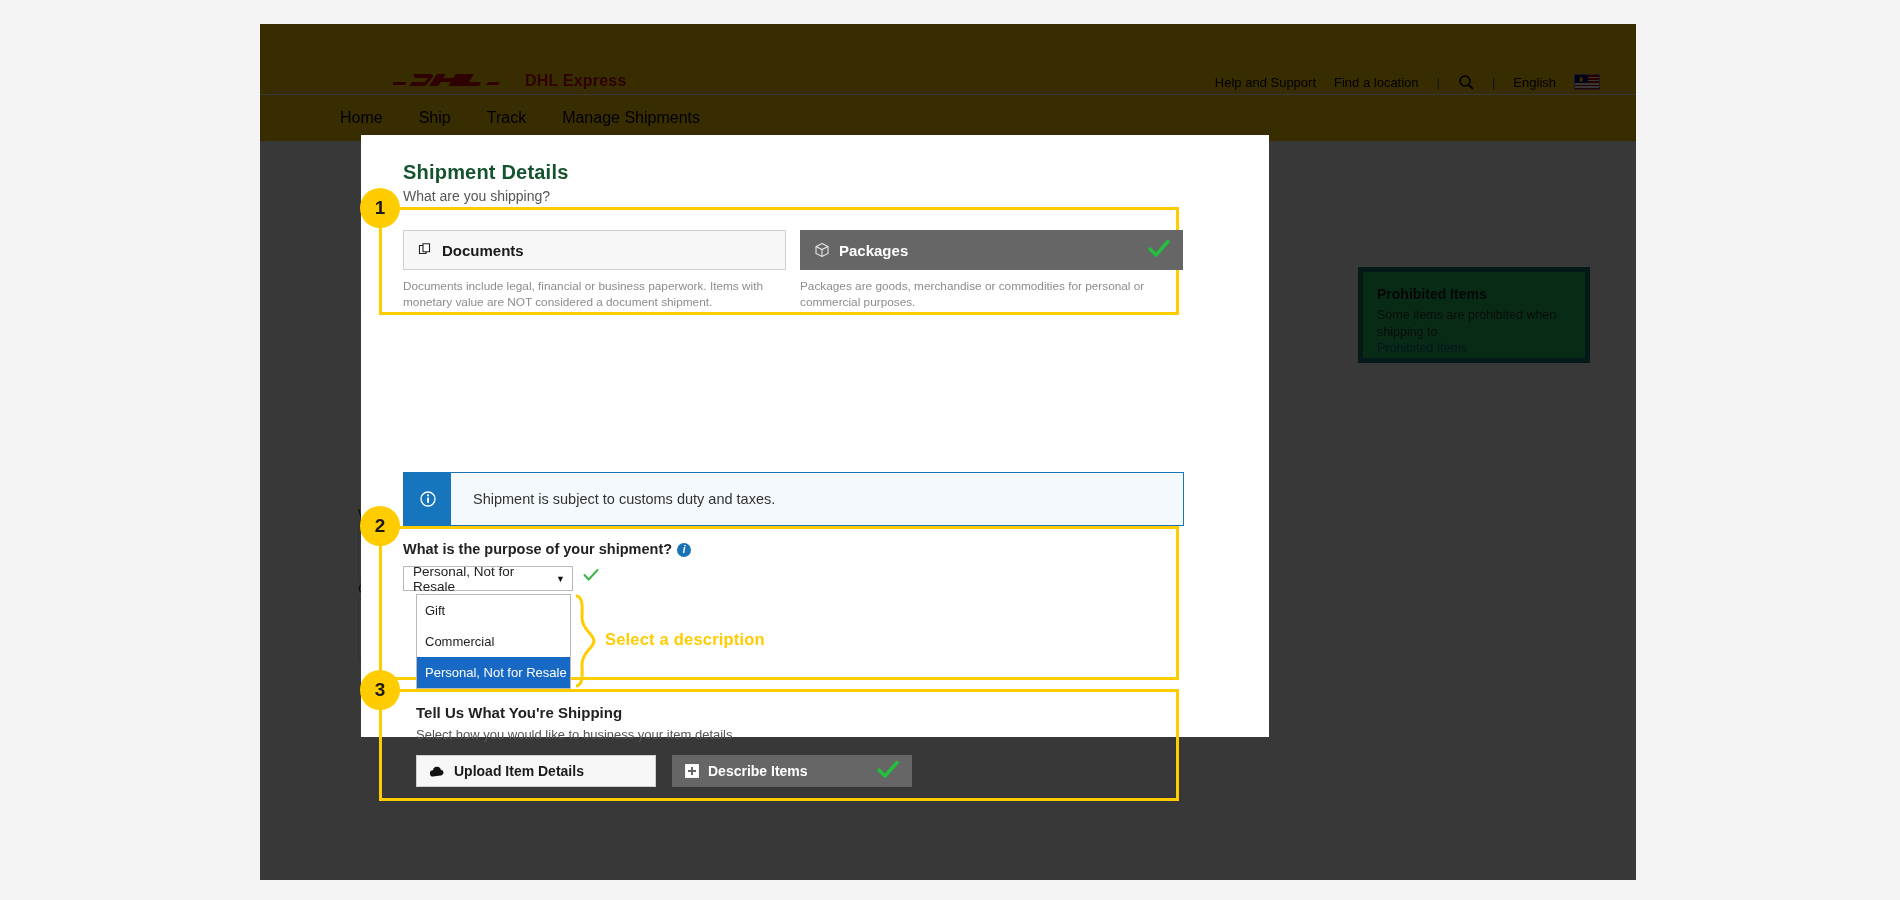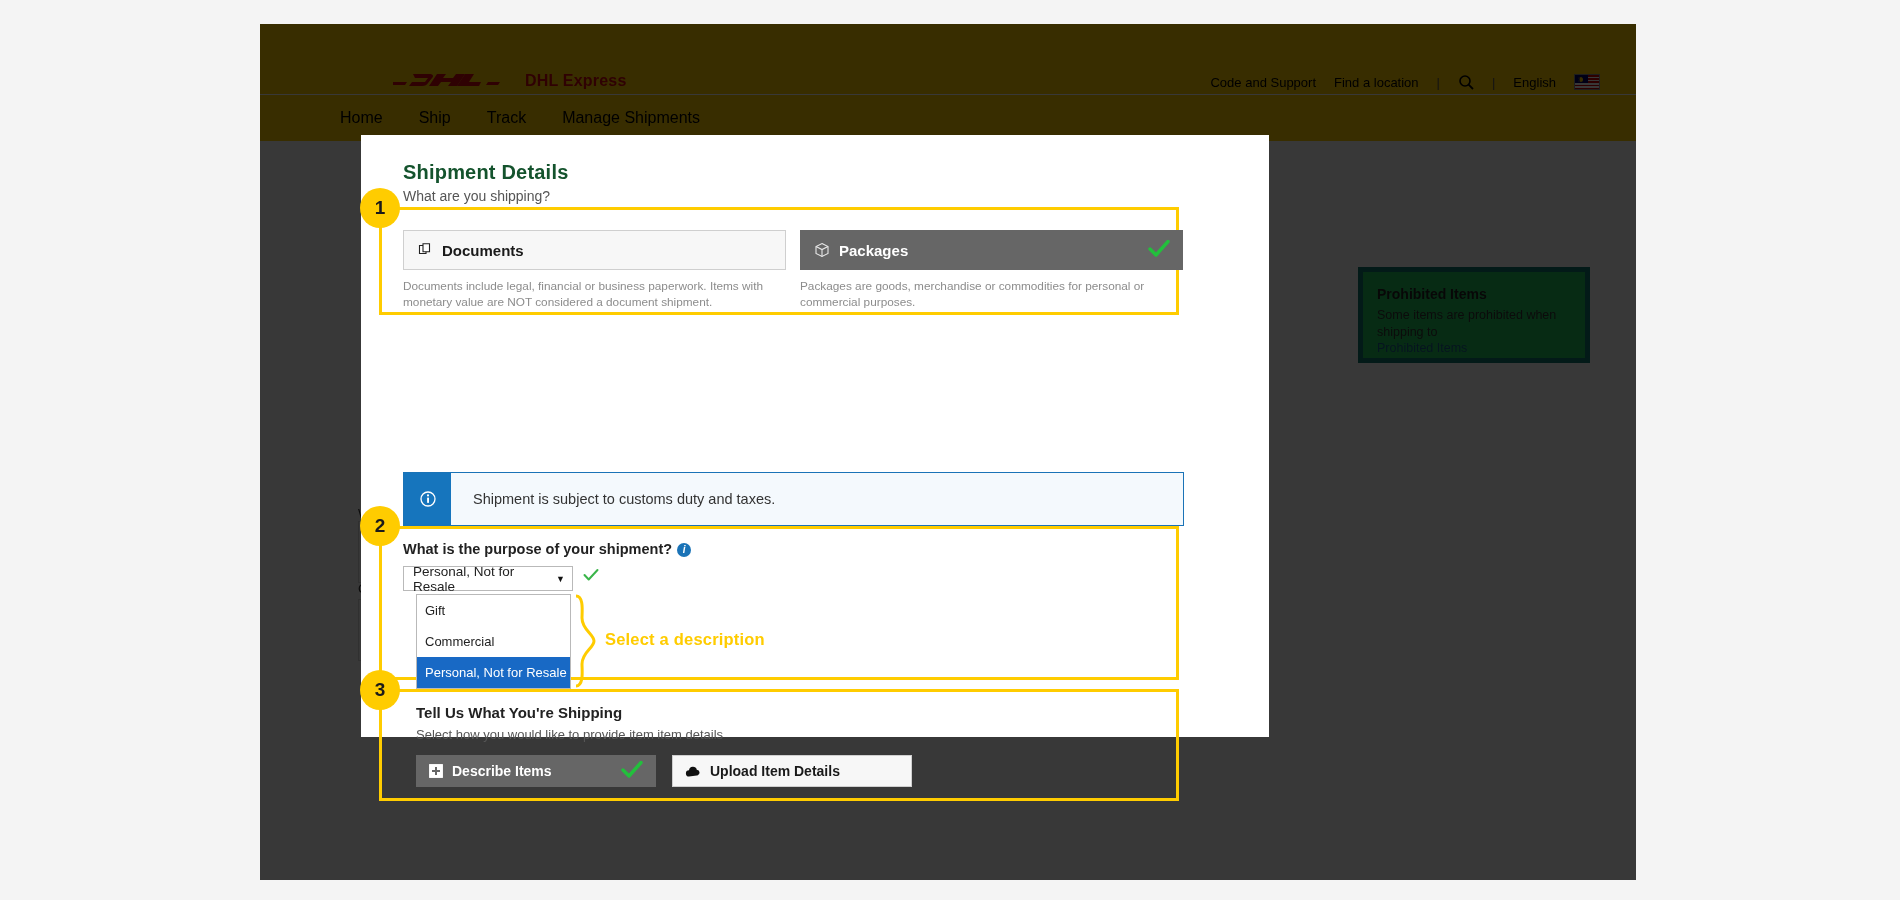--- a/index.html
+++ b/index.html
@@ -248,21 +248,21 @@
             <path d="M95 12h12l-2 3H93z"></path>
             <path d="M20 4h16c4 0 5 2 3 4l-4 5c-1 2-3 3-6 3H16l3-4h13l3-4H22z"></path>
             <path d="M44 4h9l-3 4h10l3-4h9l-8 12h-9l3-4H48l-3 4h-9z"></path>
             <path d="M72 4h9l-5 8h12l-2 4H64z"></path>
           </g>
         </svg>
       </div>
       <div class="brand-text">DHL Express</div>
 
       <div class="toplinks">
-        <span>Code and Support</span>
+        <span>Help and Support</span>
         <span>Find a location</span>
         <span class="sep">|</span>
         <span class="ico">
           <svg class="search-ic" viewBox="0 0 16 16" aria-hidden="true">
             <circle cx="7" cy="7" r="5" fill="none" stroke="#000" stroke-width="1.6"></circle>
             <line x1="10.6" y1="10.6" x2="15" y2="15" stroke="#000" stroke-width="1.8"></line>
           </svg>
         </span>
         <span class="sep">|</span>
         <span>English</span>
@@ -394,45 +394,45 @@
       <div class="bracket">
         <svg width="22" height="94" viewBox="0 0 22 94" aria-hidden="true">
           <path d="M2 2c8 0 6 16 6 22 0 12 12 16 12 23 0 7-12 11-12 23 0 6 2 22-6 22" fill="none" stroke="#ffcc00" stroke-width="3"></path>
         </svg>
       </div>
       <div class="ann-label">Select a description</div>
 
       <div class="ann" style="left:18px; top:554px; width:800px; height:112px;"></div>
 
       <div class="s3-title">Tell Us What You're Shipping</div>
-      <div class="s3-sub">Select how you would like to provide item item details</div>
+      <div class="s3-sub">Select how you would like to business your item details</div>
       <div class="s3-btns">
+        <div class="s3-btn unsel">
+          <span class="ico">
+            <svg width="16" height="13" viewBox="0 0 16 13" aria-hidden="true">
+              <path d="M4 11.5a3.1 3.1 0 0 1 0-6.2 4 4 0 0 1 7.8-.6 2.9 2.9 0 0 1 .6 5.7 3 3 0 0 1-.6.1z" fill="#111"></path>
+              <path d="M8 3.2l3 3.3H5z" fill="#111"></path>
+            </svg>
+          </span>
+          <span class="lbl">Upload Item Details</span>
+        </div>
         <div class="s3-btn sel">
           <span class="ico">
             <svg width="14" height="14" viewBox="0 0 14 14" aria-hidden="true">
               <rect x="0.6" y="0.6" width="12.8" height="12.8" fill="#fff" stroke="#fff"></rect>
               <path d="M7 3v8M3 7h8" stroke="#666" stroke-width="2"></path>
             </svg>
           </span>
           <span class="lbl">Describe Items</span>
           <span class="check">
             <svg width="22" height="18" viewBox="0 0 22 18" aria-hidden="true">
               <path d="M2 9.5l6 6L20 2" fill="none" stroke="#22c03c" stroke-width="3.4" stroke-linecap="round" stroke-linejoin="round"></path>
             </svg>
           </span>
         </div>
-        <div class="s3-btn unsel">
-          <span class="ico">
-            <svg width="16" height="13" viewBox="0 0 16 13" aria-hidden="true">
-              <path d="M4 11.5a3.1 3.1 0 0 1 0-6.2 4 4 0 0 1 7.8-.6 2.9 2.9 0 0 1 .6 5.7 3 3 0 0 1-.6.1z" fill="#111"></path>
-              <path d="M8 3.2l3 3.3H5z" fill="#111"></path>
-            </svg>
-          </span>
-          <span class="lbl">Upload Item Details</span>
-        </div>
       </div>
     </div>
   </div>
 
   <div class="badge" style="left:360px; top:188px;">1</div>
   <div class="badge" style="left:360px; top:506px;">2</div>
   <div class="badge" style="left:360px; top:670px;">3</div>
 
 </div>
 

